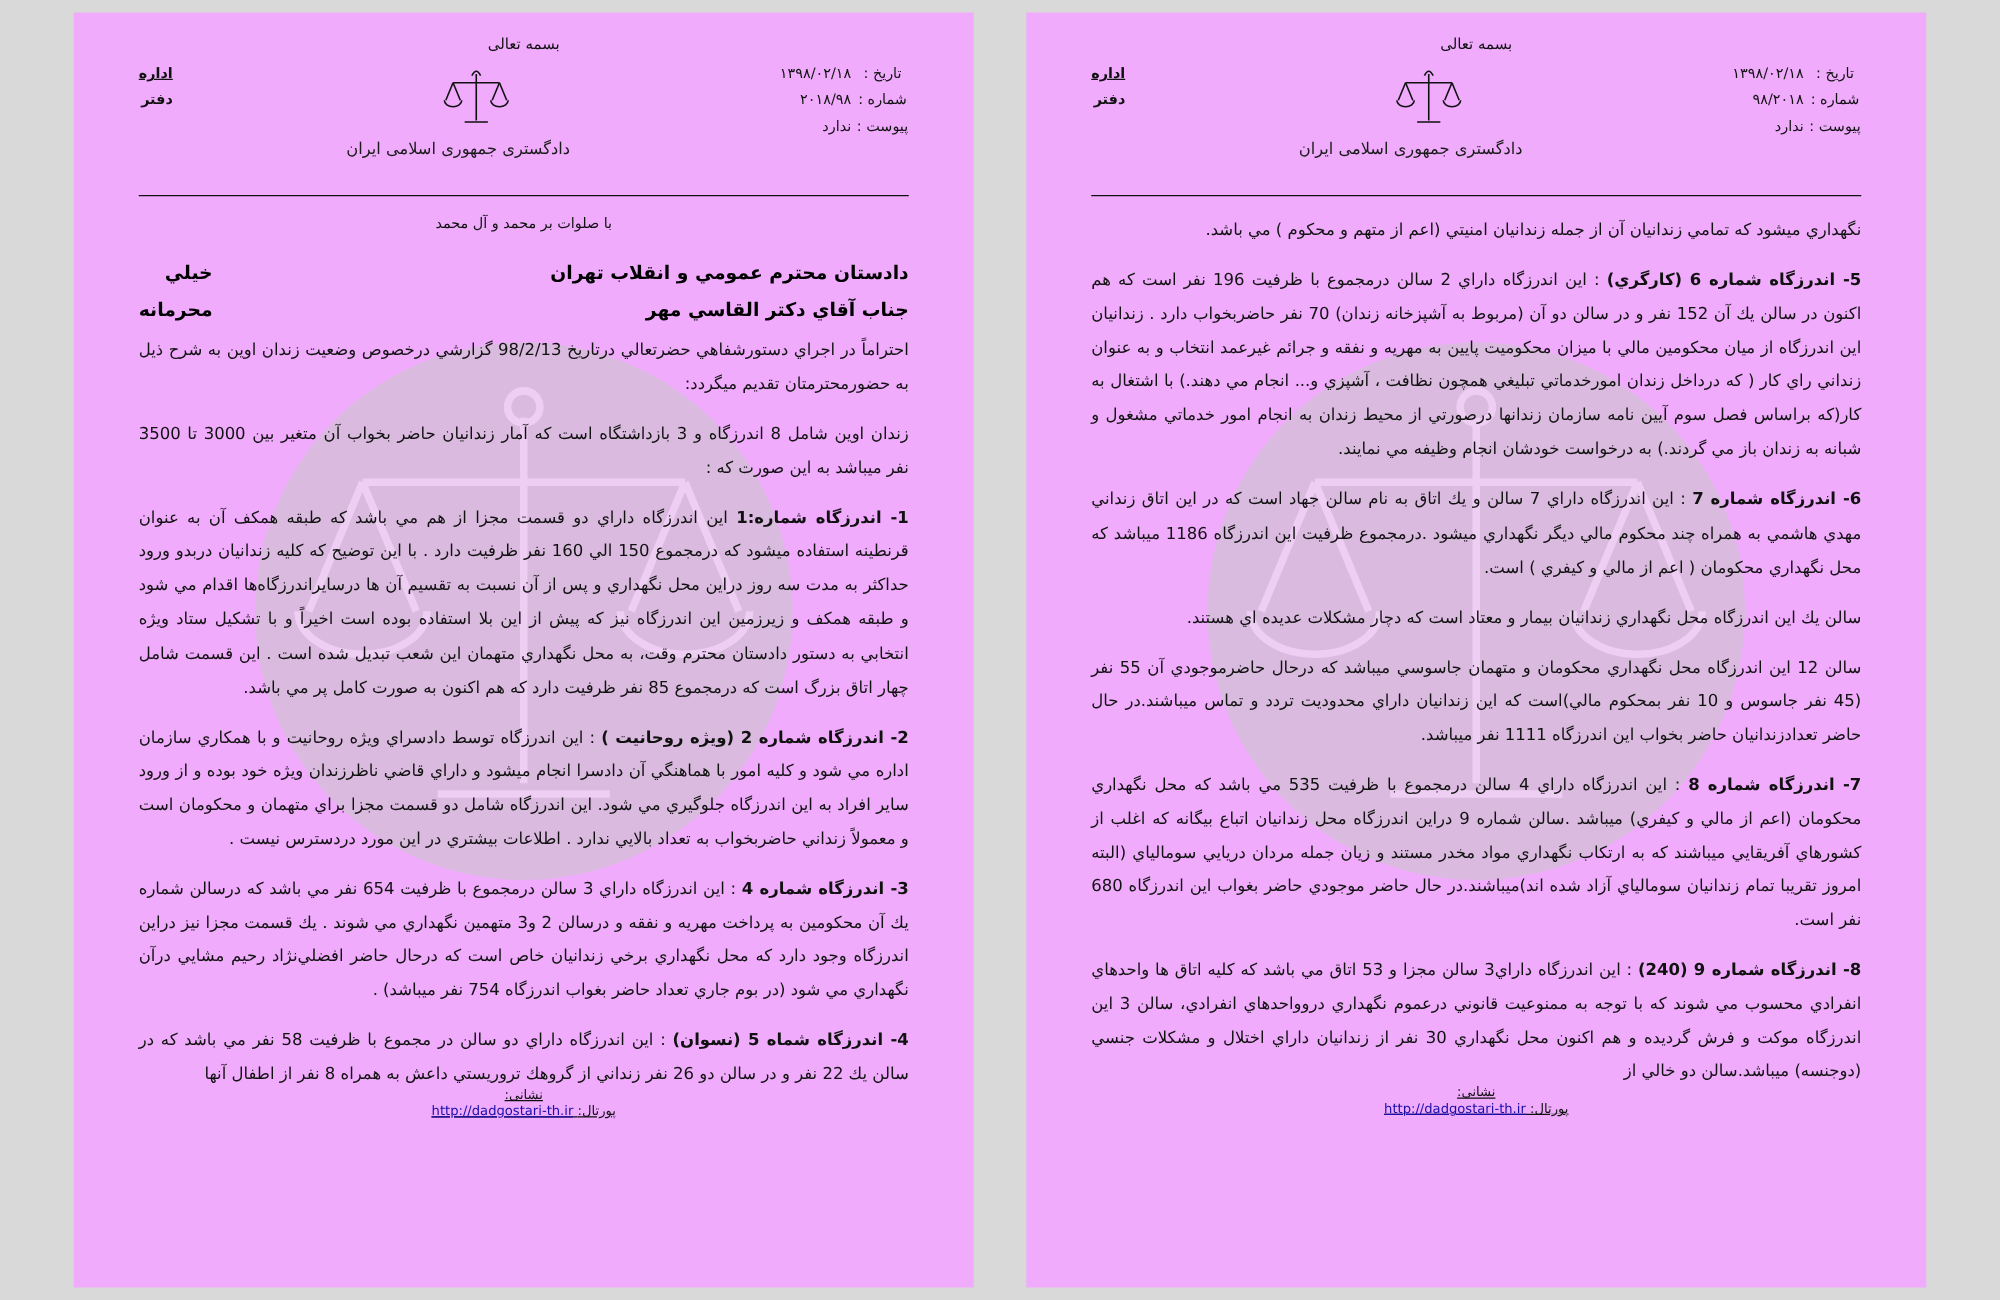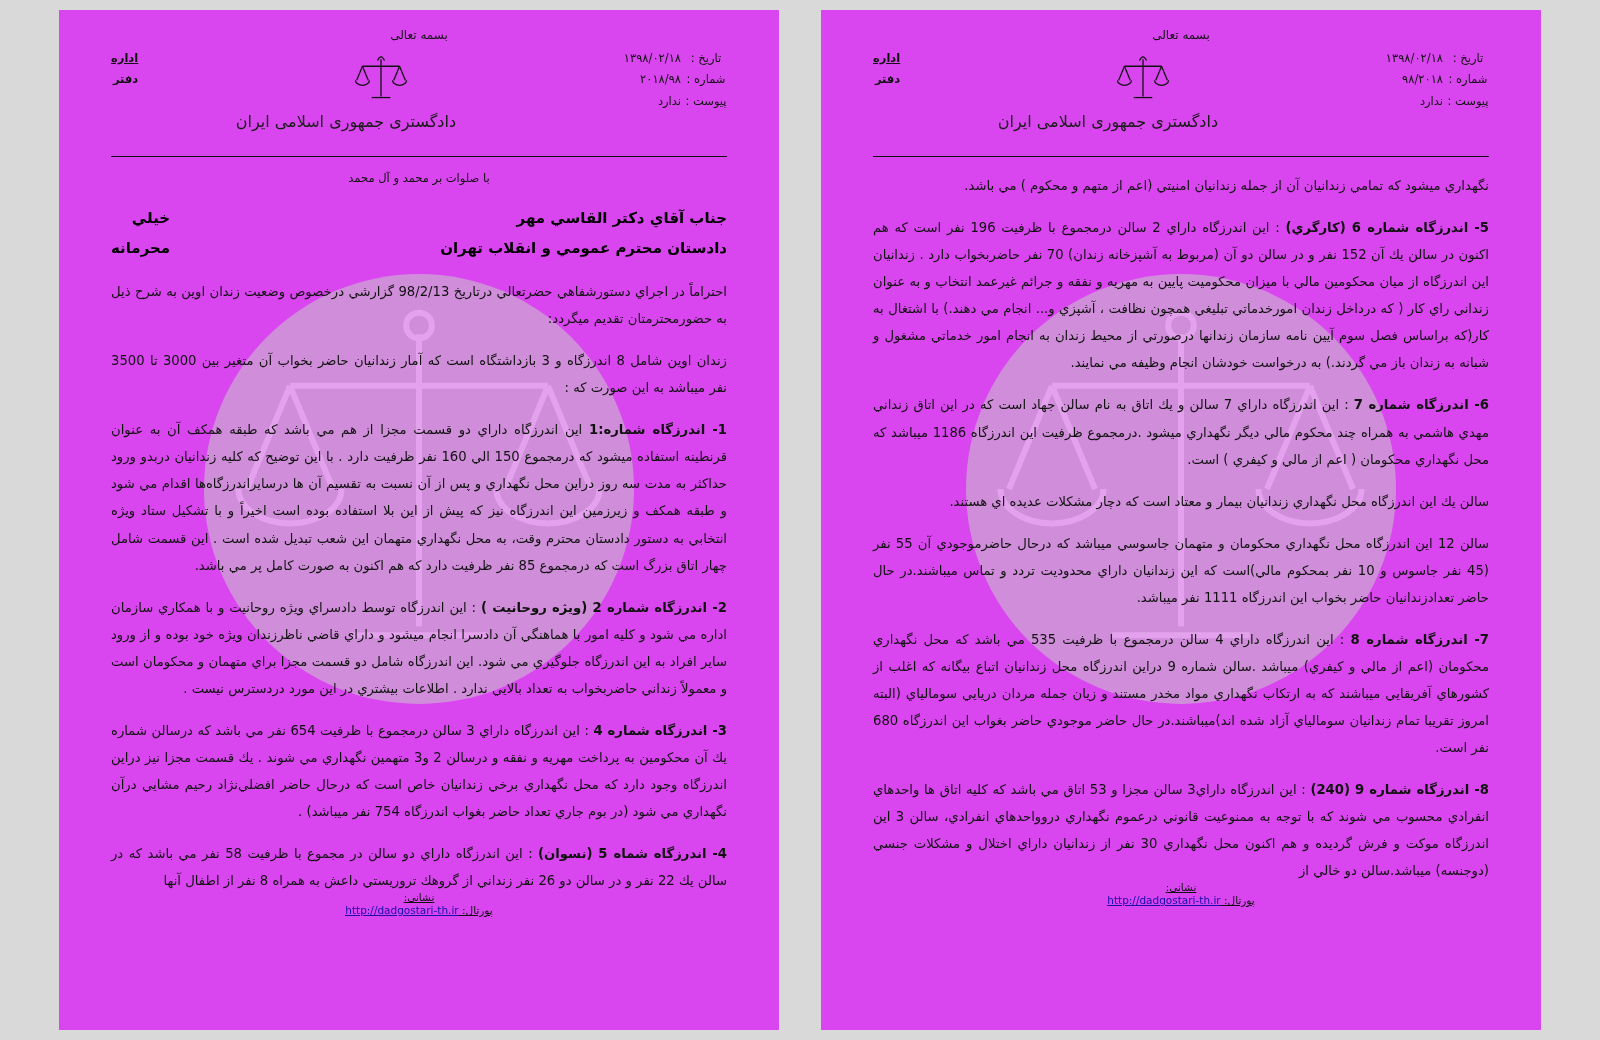--- a/index.html
+++ b/index.html
@@ -11,21 +11,21 @@
   }
   .sheet-wrap{
     position:absolute;top:0;left:0;width:1600px;height:1040px;
     display:flex;flex-direction:row-reverse;
     justify-content:center;align-items:flex-start;
     gap:42px;padding-top:10px;box-sizing:border-box;
   }
   .page{
     position:relative;
     width:720px;height:1020px;
-    background:#d946ef;
+    background:#f0abfc;
     box-sizing:border-box;
     padding:18px 52px 10px 52px;
     overflow:hidden;
   }
   
   .watermark{
     position:absolute;
     left:50%;top:47%;
     transform:translate(-50%,-50%);
     width:430px;height:430px;
@@ -63,21 +63,21 @@
   .head-right{ text-align:right; font-weight:bold; }
   .head-right .u{ text-decoration:underline; }
   .emblem{
     width:150px;text-align:center;
     color:#1a1a1a;
   }
   .emblem .logo{
     height:62px;display:flex;align-items:center;justify-content:center;
   }
   .emblem .org{
-    font-size:16px;
+    font-size:13px;
     letter-spacing:.5px;
     margin-top:2px;
     white-space:nowrap;
   }
   .kv{display:flex;gap:4px;justify-content:flex-start;}
   .kv .k{min-width:42px;display:inline-block;text-align:center;}
   .rule{
     border:0;border-top:1.6px solid #111;
     margin:4px 0 14px 0;
   }
@@ -90,21 +90,21 @@
     display:flex;justify-content:space-between;align-items:flex-start;
     margin-bottom:4px;
   }
   .addr-block{font-size:15px;font-weight:bold;line-height:2;text-align:right;}
   .secret{font-size:15px;font-weight:bold;line-height:2;text-align:right;}
   .body-text{
     font-size:13.2px;
     line-height:2.05;
     text-align:justify;
     color:#111;
-    margin:15px 0 13px 0;
+    margin:0 0 13px 0;
   }
   .p-tight{margin-bottom:11px;}
   .b{font-weight:bold;}
   
   .footer{
     position:absolute;
     left:0;right:0;bottom:16px;
     text-align:center;
     font-size:10.5px;
     color:#111;
@@ -179,22 +179,22 @@
         <div>دفتر</div>
       </div>
     </div>
 
     <hr class="rule">
 
     <div class="salavat">با صلوات بر محمد و آل محمد</div>
 
     <div class="addr-row">
       <div class="addr-block">
+        <div>دادستان محترم عمومي و انقلاب تهران</div>
         <div>جناب آقاي دكتر القاسي مهر</div>
-        <div>دادستان محترم عمومي و انقلاب تهران</div>
       </div>
       <div class="secret">
         <div>خيلي</div>
         <div>محرمانه</div>
       </div>
     </div>
 
     <p class="body-text">احتراماً در اجراي دستورشفاهي حضرتعالي درتاريخ 98/2/13 گزارشي درخصوص وضعيت زندان اوين به شرح ذيل به حضورمحترمتان تقديم ميگردد:</p>
     <p class="body-text">زندان اوين شامل 8 اندرزگاه و 3 بازداشتگاه است كه آمار زندانيان حاضر بخواب آن متغير بين 3000 تا 3500 نفر ميباشد به اين صورت كه :</p>
 

